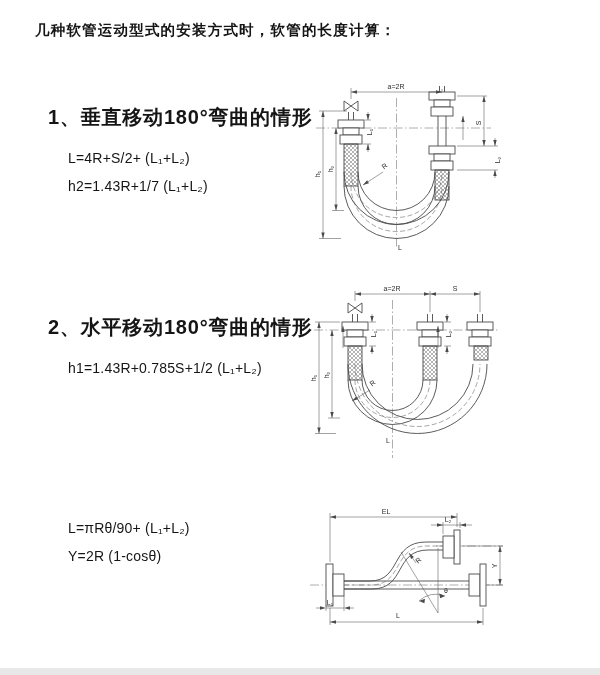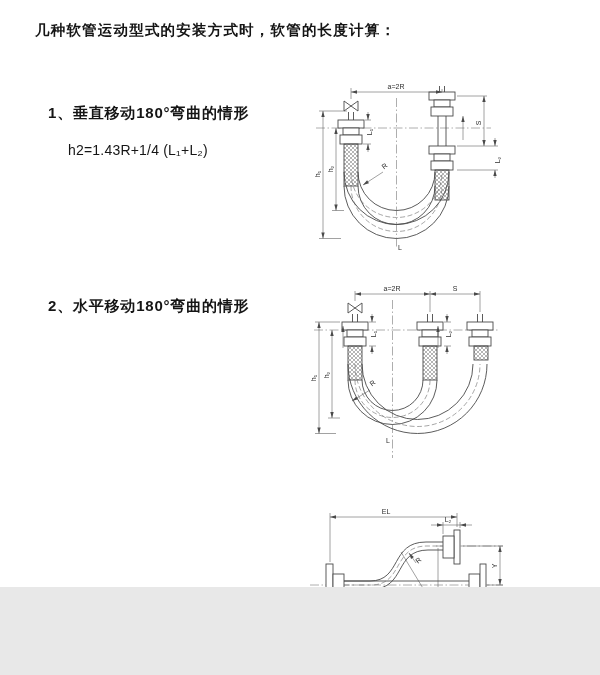--- a/index.html
+++ b/index.html
@@ -1,20 +1,20 @@
 <!DOCTYPE html>
 <html><head>
 <meta charset="utf-8">
 <style>
   html,body{margin:0;padding:0;background:#e8e8e8;}
-  .page{position:relative;width:600px;height:587px;background:#ffffff;overflow:hidden;
+  .page{position:relative;width:600px;height:668px;background:#ffffff;overflow:hidden;
         font-family:"Liberation Sans",sans-serif;color:#151515;}
   .title{position:absolute;left:35px;top:21px;font-size:14.5px;font-weight:700;letter-spacing:1.2px;}
   .section{position:absolute;left:48px;}
-  .heading{margin:0 0 13px 0;font-size:15px;font-weight:700;letter-spacing:0.8px;}
+  .heading{margin:0 0 13px 0;font-size:20px;font-weight:700;letter-spacing:0.8px;}
   .formula{margin:0 0 0 20px;height:28px;line-height:28px;font-size:14px;letter-spacing:0.2px;font-weight:400;}
   .diagram{position:absolute;}
   
   .ln{fill:none;stroke:#4a4a4a;stroke-width:0.9;}
   .fit{fill:#ffffff;stroke:#4a4a4a;stroke-width:0.9;}
   .braid{stroke:#4a4a4a;stroke-width:0.9;}
   .cl{fill:none;stroke:#6a6a6a;stroke-width:0.55;stroke-dasharray:9 2.5 1.5 2.5;}
   .hd{fill:none;stroke:#6a6a6a;stroke-width:0.6;stroke-dasharray:5 2.5;}
   .dim{fill:none;stroke:#555555;stroke-width:0.55;}
   .ah{fill:#4a4a4a;stroke:none;}
@@ -22,28 +22,32 @@
 </style>
 </head>
 <body>
 
 <div class="page">
 
   <div class="title">几种软管运动型式的安装方式时，软管的长度计算：</div>
 
   <div class="section" style="top:104px">
     <p class="heading">1、垂直移动180°弯曲的情形</p>
-    <p class="formula">h2=1.43R+1/4 (L₁+L₂)</p>
-  </div>
-
-  <div class="section" style="top:297px">
+    <p class="formula">L=4R+S/2+ (L₁+L₂)</p>
+    <p class="formula">h2=1.43R+1/7 (L₁+L₂)</p>
+  </div>
+
+  <div class="section" style="top:314px">
     <p class="heading">2、水平移动180°弯曲的情形</p>
+    <p class="formula">h1=1.43R+0.785S+1/2 (L₁+L₂)</p>
   </div>
 
   <div class="section" style="top:514px">
+    <p class="formula">L=πRθ/90+ (L₁+L₂)</p>
+    <p class="formula">Y=2R (1-cosθ)</p>
   </div>
 
   <div class="diagram" style="left:313px;top:76px">
   <svg width="250" height="180" viewBox="0 0 250 180">
     <defs>
       <pattern id="br1" width="4" height="4" patternUnits="userSpaceOnUse">
         <path d="M0,4 L4,0 M0,0 L4,4" stroke="#6b6b6b" stroke-width="0.5" fill="none"></path>
       </pattern>
     </defs>
     <g>

